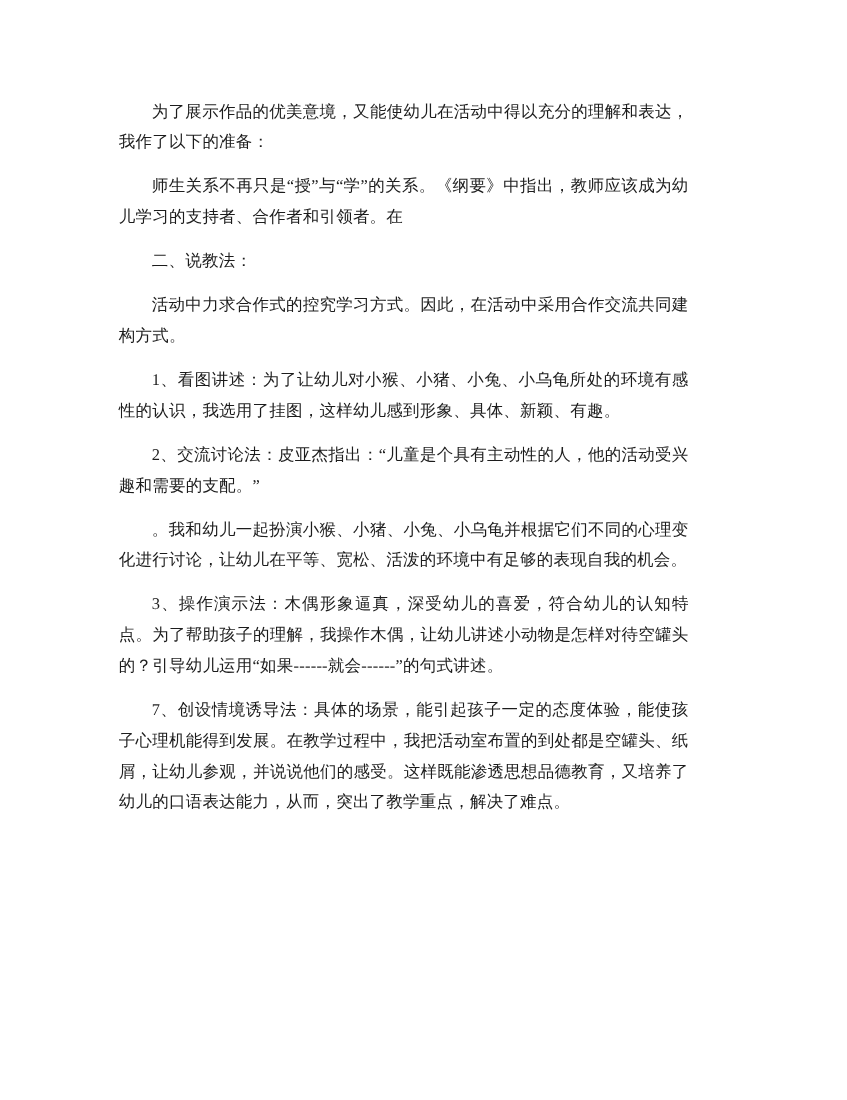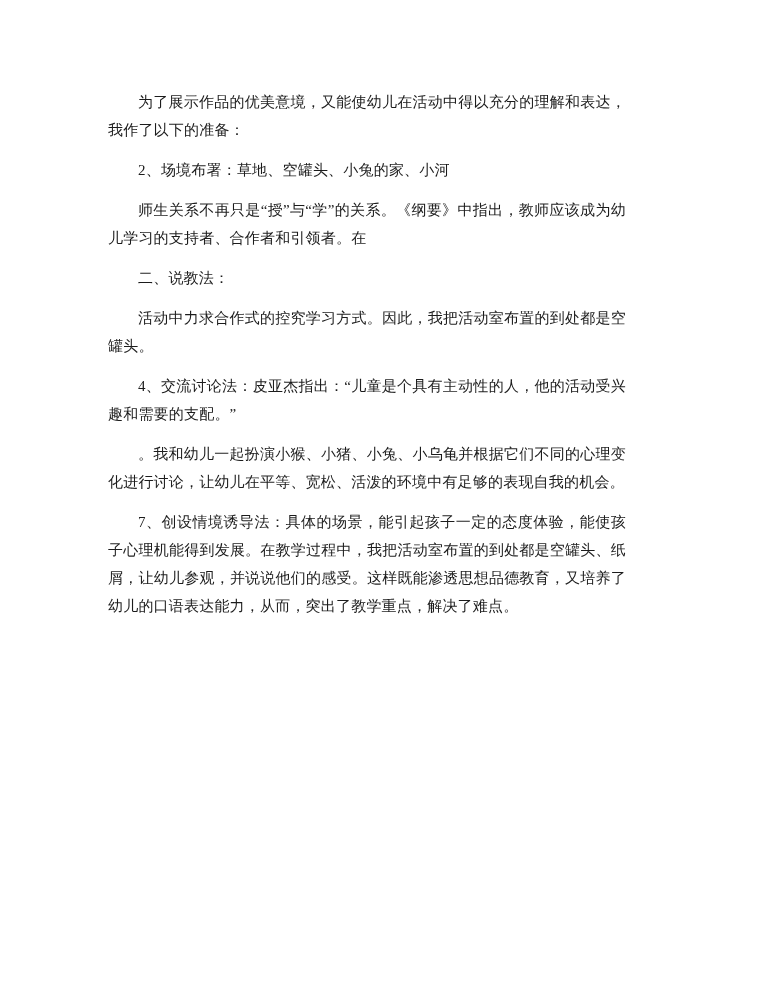--- a/index.html
+++ b/index.html
@@ -32,21 +32,22 @@
     letter-spacing: 0.2px;
     word-break: break-all;
   }
 </style>
 </head>
 <body>
 
 <main class="page">
   <div>
       <p class="para">为了展示作品的优美意境，又能使幼儿在活动中得以充分的理解和表达，我作了以下的准备：</p>
-      <p class="para">2、场境布署：草地、空罐头、小兔的家、小河</p>
       <p class="para">师生关系不再只是“授”与“学”的关系。《纲要》中指出，教师应该成为幼儿学习的支持者、合作者和引领者。在</p>
       <p class="para">二、说教法：</p>
-      <p class="para">活动中力求合作式的控究学习方式。因此，我把活动室布置的到处都是空罐头。</p>
-      <p class="para">4、交流讨论法：皮亚杰指出：“儿童是个具有主动性的人，他的活动受兴趣和需要的支配。”</p>
+      <p class="para">活动中力求合作式的控究学习方式。因此，在活动中采用合作交流共同建构方式。</p>
+      <p class="para">1、看图讲述：为了让幼儿对小猴、小猪、小兔、小乌龟所处的环境有感性的认识，我选用了挂图，这样幼儿感到形象、具体、新颖、有趣。</p>
+      <p class="para">2、交流讨论法：皮亚杰指出：“儿童是个具有主动性的人，他的活动受兴趣和需要的支配。”</p>
       <p class="para">。我和幼儿一起扮演小猴、小猪、小兔、小乌龟并根据它们不同的心理变化进行讨论，让幼儿在平等、宽松、活泼的环境中有足够的表现自我的机会。</p>
+      <p class="para">3、操作演示法：木偶形象逼真，深受幼儿的喜爱，符合幼儿的认知特点。为了帮助孩子的理解，我操作木偶，让幼儿讲述小动物是怎样对待空罐头的？引导幼儿运用“如果------就会------”的句式讲述。</p>
       <p class="para">7、创设情境诱导法：具体的场景，能引起孩子一定的态度体验，能使孩子心理机能得到发展。在教学过程中，我把活动室布置的到处都是空罐头、纸屑，让幼儿参观，并说说他们的感受。这样既能渗透思想品德教育，又培养了幼儿的口语表达能力，从而，突出了教学重点，解决了难点。</p>
     </div>
 </main>
 
 </body></html>

